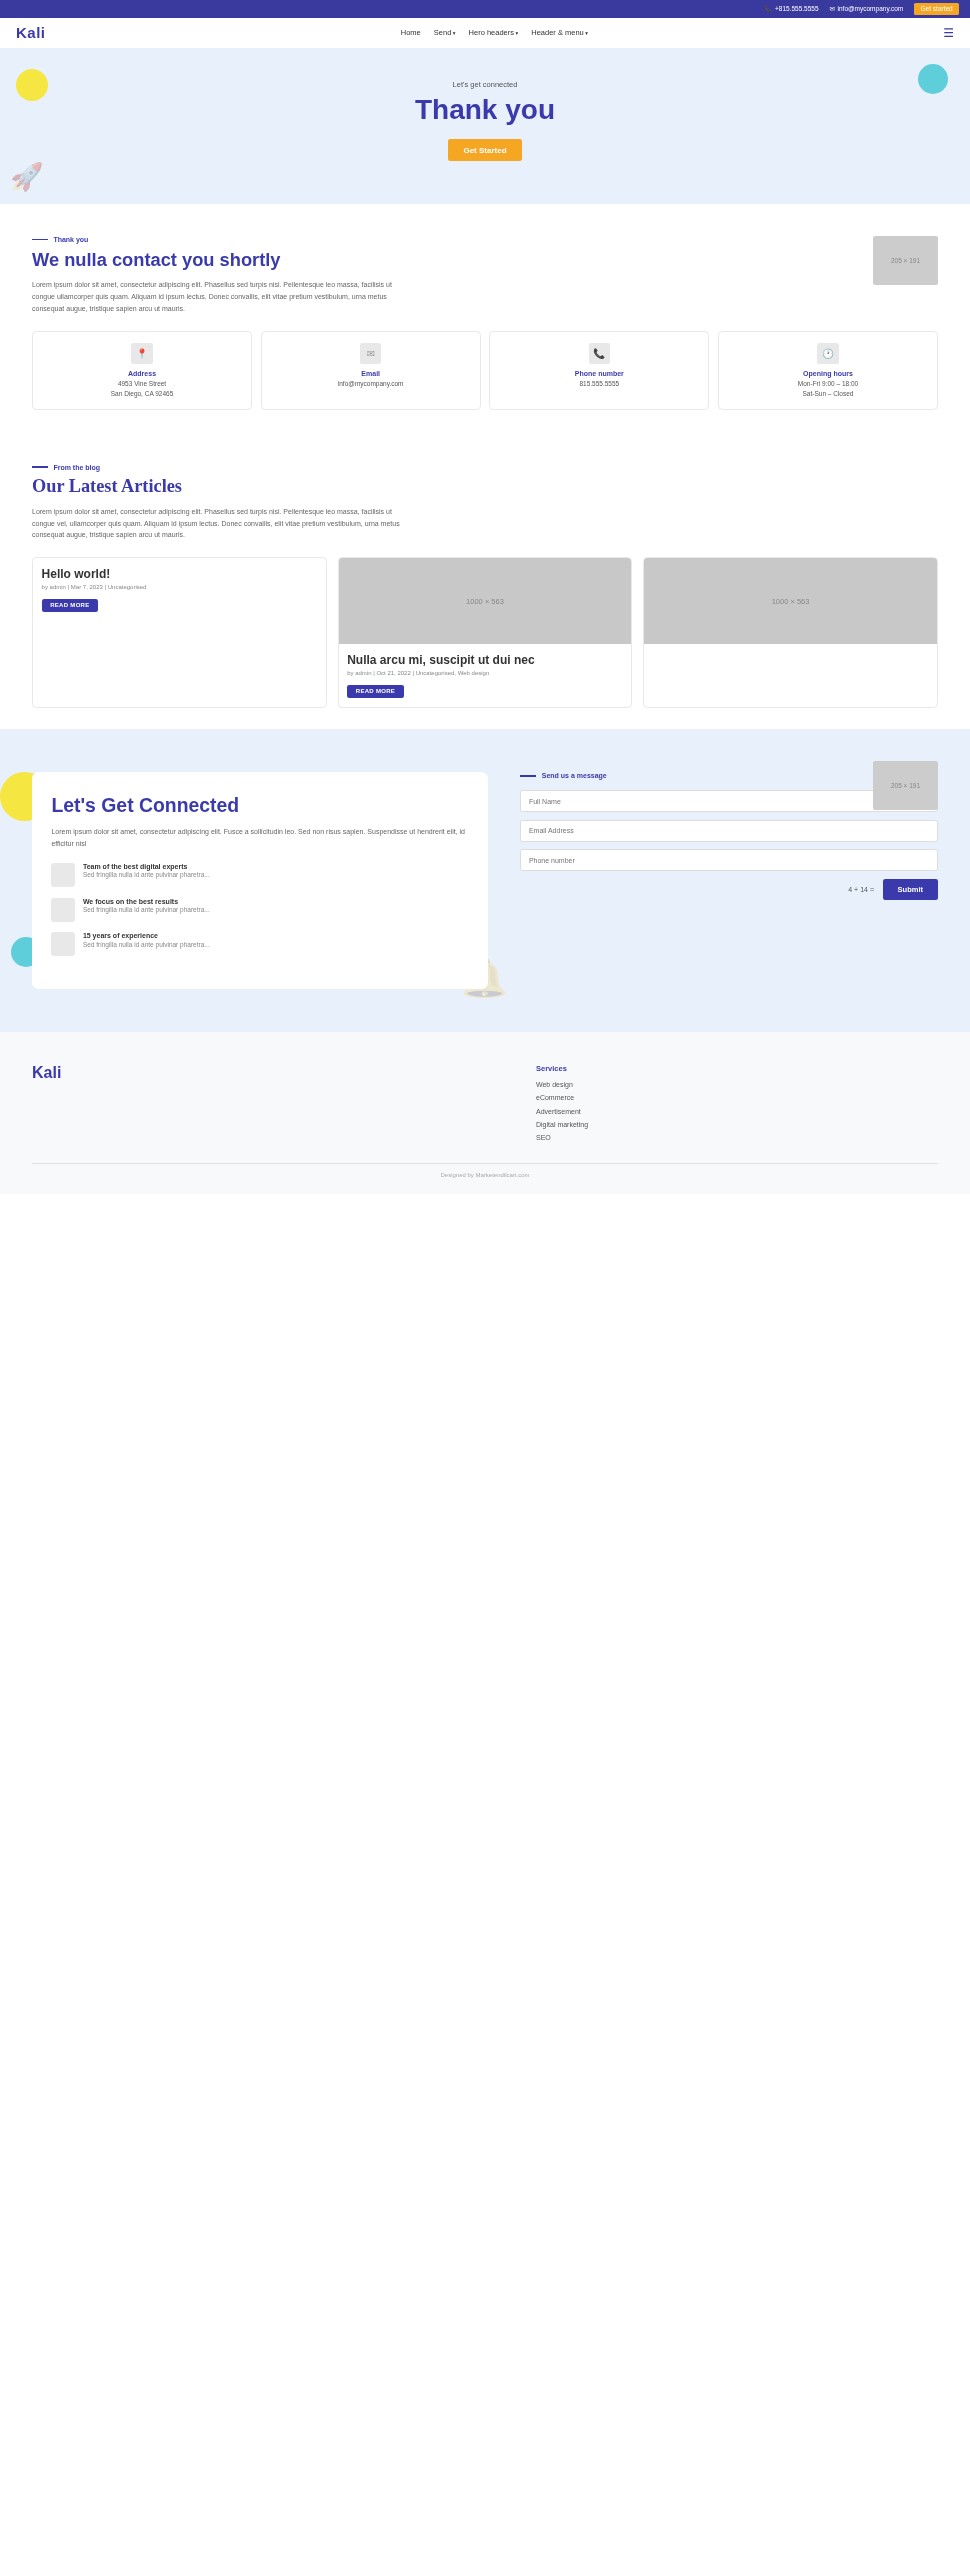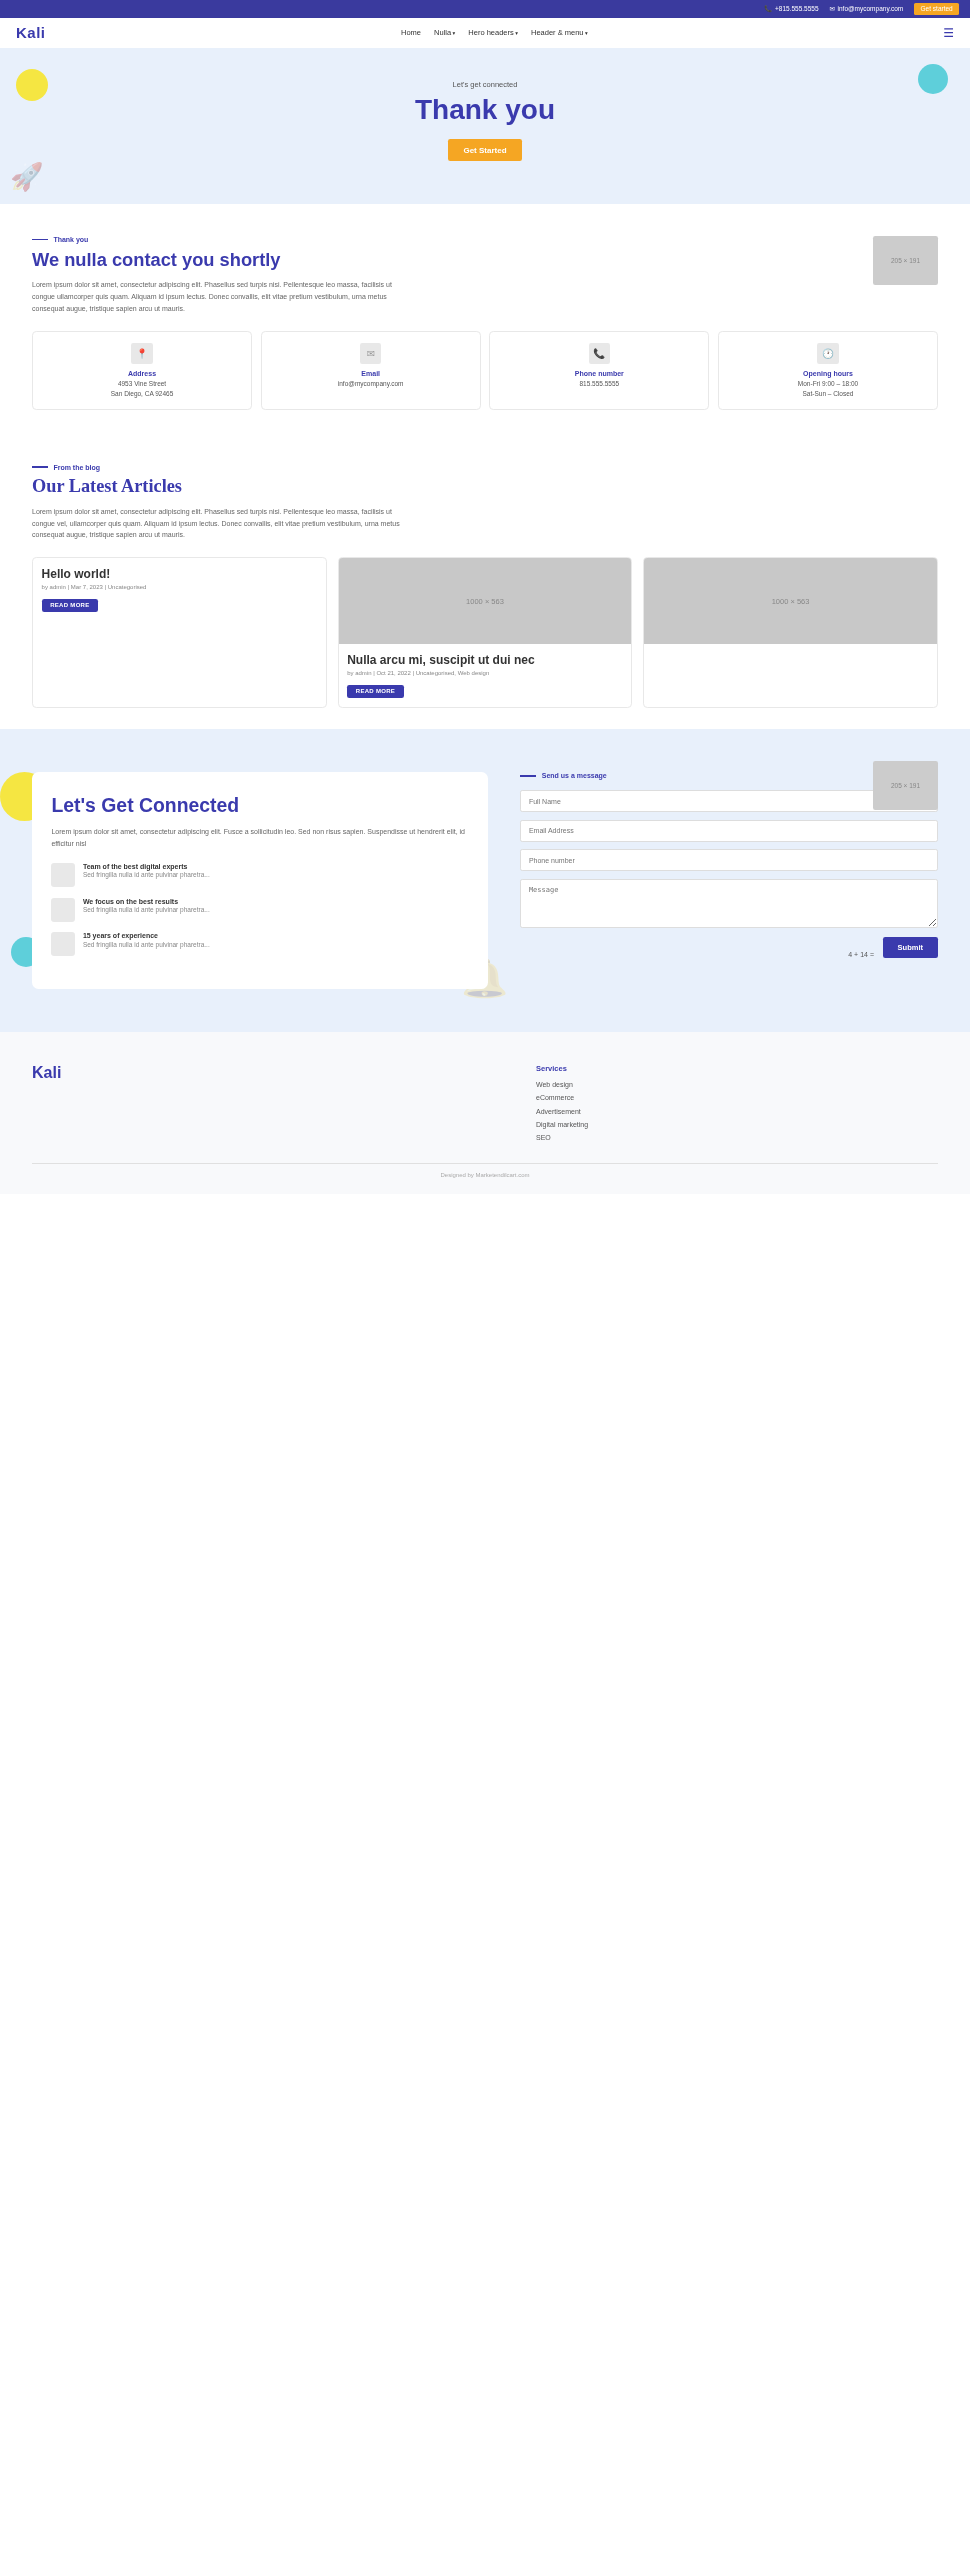--- a/index.html
+++ b/index.html
@@ -308,21 +308,21 @@
       border-radius: 2.2px;
       padding: 6.5px 7.5px;
       font-size: 7px;
       color: #555;
       background: #fff;
       outline: none;
     }
     textarea.form-input { height: 49px; resize: vertical; }
     .form-footer {
       display: flex;
-      align-items: flex-end;
+      align-items: center;
       justify-content: flex-end;
       gap: 8.6px;
       margin-top: 5.4px;
     }
     .captcha-text { font-size: 7px; color: #555; }
     .submit-btn {
       background: #3a3aad;
       color: #fff;
       border: none;
       padding: 6px 15px;
@@ -420,21 +420,21 @@
   <span>
     ✉ <span>info@mycompany.com</span>
   </span>
   <button class="top-bar-btn">Get started</button>
 </div>
 
 <nav class="navbar">
   <div class="logo">Kali</div>
   <ul class="nav-links">
     <li><a href="#">Home</a></li>
-    <li><a href="#" class="has-arrow">Nulla</a></li>
+    <li><a href="#" class="has-arrow">Send</a></li>
     <li><a href="#" class="has-arrow">Hero headers</a></li>
     <li><a href="#" class="has-arrow">Header &amp; menu</a></li>
   </ul>
   <div class="hamburger">☰</div>
 </nav>
 
 <section class="hero">
   <div class="hero-circle-yellow"></div>
   <div class="hero-circle-teal"></div>
   <div class="hero-rocket">🚀</div>
@@ -547,23 +547,20 @@
     <div class="connect-right">
       <div class="form-section-label">Send us a message</div>
       <div class="form-group">
         <input class="form-input" type="text" placeholder="Full Name" style="">
       </div>
       <div class="form-group">
         <input class="form-input" type="email" placeholder="Email Address" style="">
       </div>
       <div class="form-group">
         <input class="form-input" type="tel" placeholder="Phone number" style="">
-      </div>
-      <div class="form-group">
-        <textarea class="form-input" placeholder="Message" style=""></textarea>
       </div>
       <div class="form-footer">
         <span class="captcha-text">4 + 14 =</span>
         <button class="submit-btn">Submit</button>
       </div>
     </div>
   </div>
 </section>
 
 <footer class="footer">

